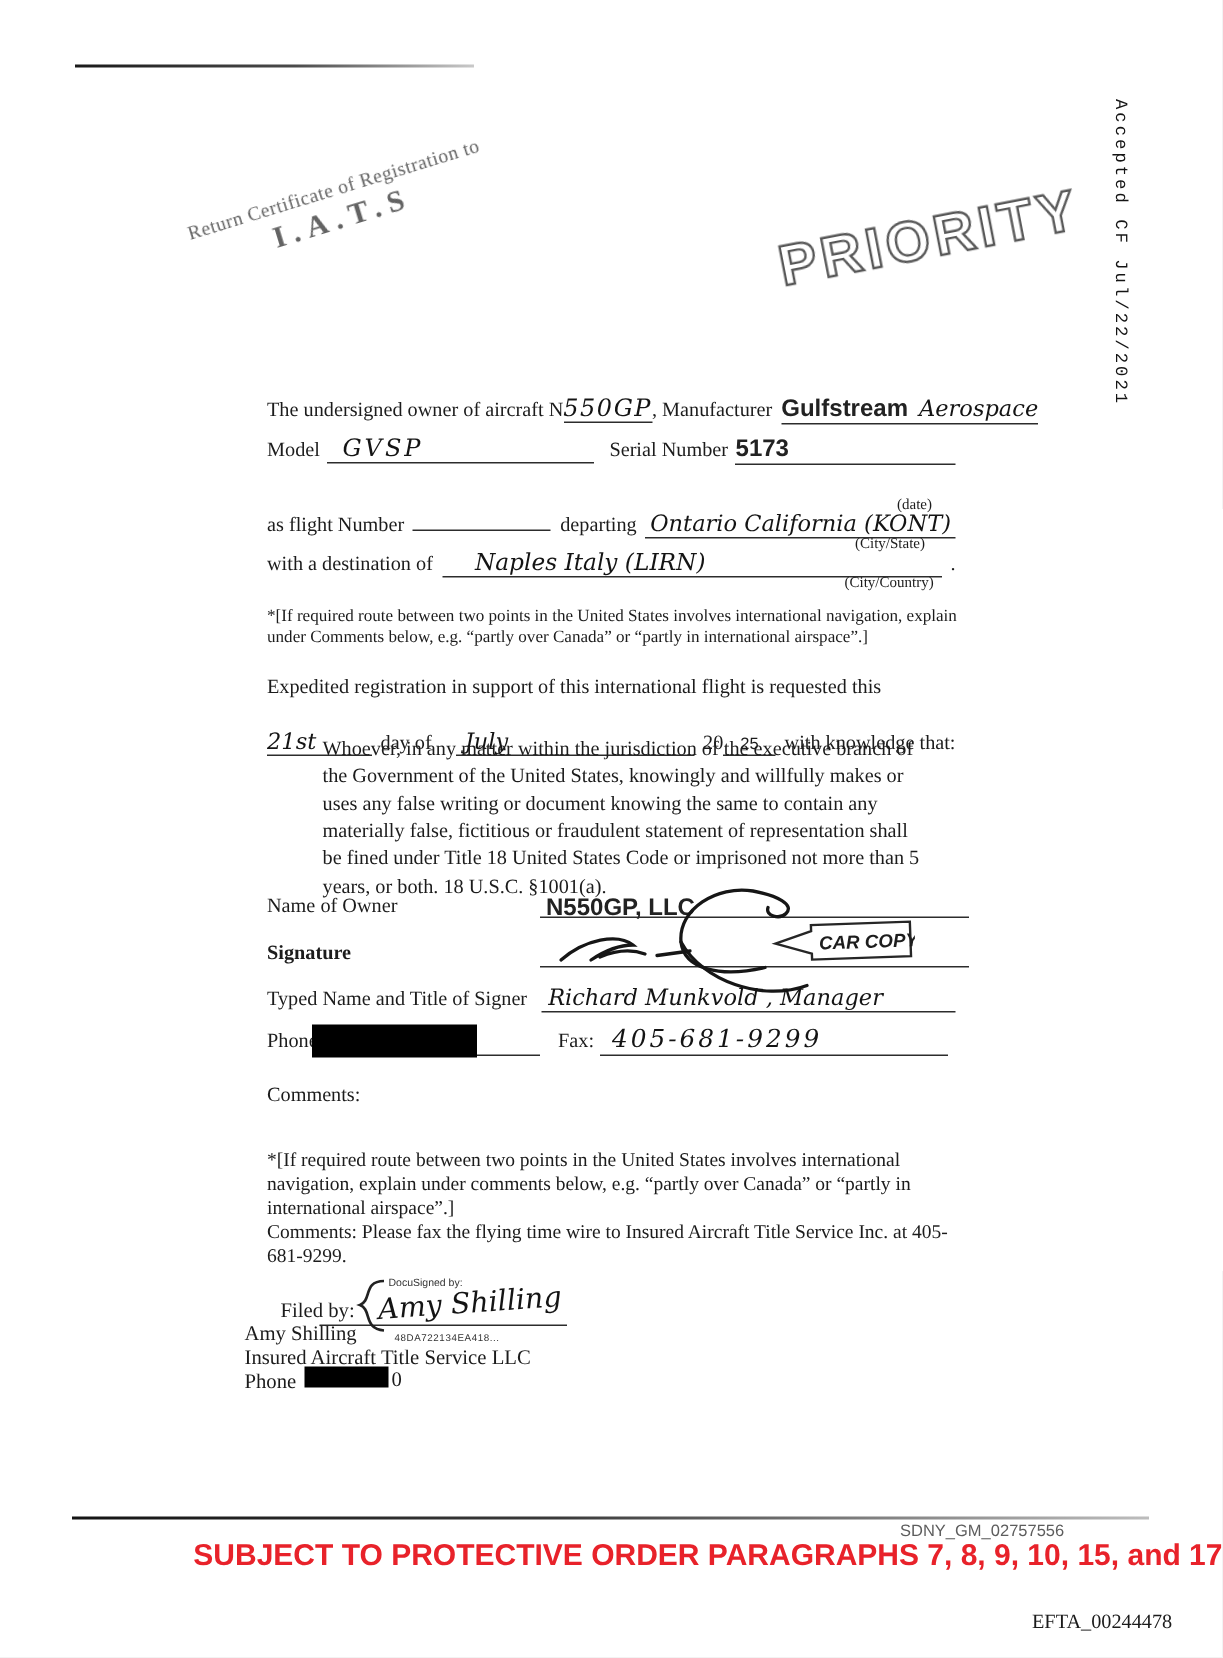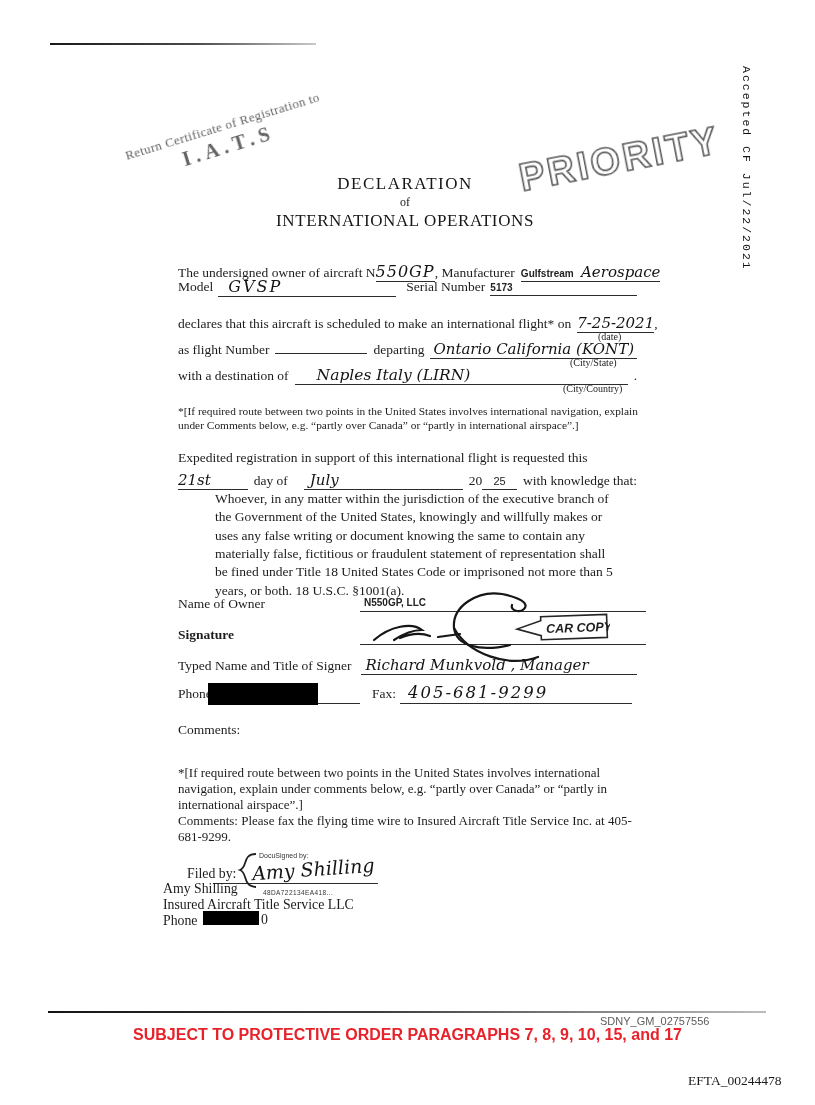--- a/index.html
+++ b/index.html
@@ -25,100 +25,90 @@
             -webkit-text-stroke:1.6px #3c3c3c;opacity:.85;filter:blur(.2px);}
   
   .accepted{left:740px;top:66px;writing-mode:vertical-rl;font-family:"Liberation Mono",monospace;
             font-size:11.5px;letter-spacing:2px;color:#141414;}
   
   .row{position:absolute;left:178px;width:459px;display:flex;align-items:baseline;
        font-size:13.5px;white-space:nowrap;}
   .u{display:inline-block;border-bottom:1.4px solid #2c2c2c;}
   .grow{flex:1 1 auto;}
   .hw{font-family:"DejaVu Serif",serif;font-style:italic;color:#141414;}
-  .typed{font-family:"Liberation Sans",sans-serif;font-size:10px;font-weight:bold;color:#222;}
+  .typed{font-family:"Liberation Sans",sans-serif;font-size:16px;font-weight:bold;color:#222;}
   .caption{position:absolute;font-size:10px;color:#1c1c1c;}
   .foot{line-height:1.25;}
   .bar{background:#000;}
   .lbl{margin-right:5px;}
   .ml{margin-left:6px;}
   
   .bottomline{left:48px;top:1011px;width:718px;height:1.8px;
               background:linear-gradient(to right,#141414 0%,#3a3a3a 45%,#bdbdbd 100%);}
   .bates1{left:600px;top:1015px;font-family:"Liberation Sans",sans-serif;font-size:11px;color:#5d5d5d;}
-  .redline{left:0;top:1026px;width:815px;text-align:center;font-family:"Liberation Sans",sans-serif;
-           font-weight:bold;font-size:16px;}
+  .redline{left:0;top:1026px;width:815px;text-align:right;font-family:"Liberation Sans",sans-serif;
+           font-weight:bold;font-size:20px;}
   .bates2{left:688px;top:1073px;font-size:13.5px;color:#1b1b1b;}
   .smallsans{font-family:"Liberation Sans",sans-serif;}
 </style>
 </head>
 <body>
 
 <div class="page">
 
   <div class="abs topline"></div>
 
   <div class="abs iats">
     <div class="iats-l1">Return Certificate of Registration to</div>
     <div class="iats-l2">I.A.T.S</div>
   </div>
 
-  <div class="abs title">
-    <div class="title-l1">DECLARATION</div>
-    <div class="title-l2">of</div>
-    <div class="title-l3">INTERNATIONAL OPERATIONS</div>
-  </div>
 
   <div class="abs priority">PRIORITY</div>
 
   <div class="abs accepted">Accepted CF Jul/22/2021</div>
 
   <div class="row" style="top:262px;">
     <span>The undersigned owner of aircraft N</span>
     <span class="u" style="width:82px;text-align:center;"><span class="hw" style="font-size:16px;letter-spacing:1px;">550GP</span></span>
     <span>, Manufacturer</span>
     <span class="u grow ml">
       <span class="typed">Gulfstream</span>
       <span class="hw" style="font-size:15px;margin-left:4px;">Aerospace</span>
     </span>
   </div>
 
-  <div class="row" style="top:277px;align-items:center;">
+  <div class="row" style="top:289px;">
     <span class="lbl">Model</span>
     <span class="u" style="width:168px;padding-left:10px;"><span class="hw" style="font-size:16px;letter-spacing:2px;">GVSP</span></span>
     <span class="ml lbl" style="margin-left:10px;">Serial Number</span>
     <span class="u grow"><span class="typed">5173</span></span>
   </div>
 
-  <div class="row" style="top:314px;">
-    <span>declares that this aircraft is scheduled to make an international flight* on</span>
-    <span class="u grow ml" style="text-align:center;"><span class="hw" style="font-size:15px;">7-25-2021</span></span>
-    <span>,</span>
-  </div>
   <div class="caption" style="left:598px;top:331px;">(date)</div>
 
   <div class="row" style="top:340px;">
     <span>as flight Number</span>
     <span class="u ml" style="width:92px;"></span>
     <span class="ml">departing</span>
     <span class="u grow ml" style="text-align:center;"><span class="hw" style="font-size:15px;">Ontario California (KONT)</span></span>
   </div>
   <div class="caption" style="left:570px;top:357px;">(City/State)</div>
 
   <div class="row" style="top:366px;">
     <span>with a destination of</span>
     <span class="u grow ml" style="padding-left:22px;"><span class="hw" style="font-size:15.5px;">Naples Italy (LIRN)</span></span>
     <span class="ml">.</span>
   </div>
   <div class="caption" style="left:563px;top:383px;">(City/Country)</div>
 
   <div class="abs foot" style="left:178px;top:404px;width:462px;font-size:11.4px;">*[If required route between two points in the United States involves international navigation, explain under Comments below, e.g. “partly over Canada” or “partly in international airspace”.]</div>
 
   <div class="abs" style="left:178px;top:450px;font-size:13.5px;">Expedited registration in support of this international flight is requested this</div>
-  <div class="row" style="top:471px;">
+  <div class="row" style="top:485px;">
     <span class="u" style="width:72px;"><span class="hw" style="font-size:15px;">21st</span></span>
     <span class="ml">day of</span>
     <span class="u ml" style="width:158px;padding-left:6px;margin-left:16px;"><span class="hw" style="font-size:15px;">July</span></span>
     <span class="ml">20</span>
     <span class="u" style="width:36px;text-align:center;"><span class="smallsans" style="font-size:11px;">25</span></span>
     <span class="ml">with knowledge that:</span>
   </div>
 
   <div class="abs" style="left:215px;top:490px;width:404px;font-size:13.5px;line-height:1.36;">Whoever, in any matter within the jurisdiction of the executive branch of the Government of the United States, knowingly and willfully makes or uses any false writing or document knowing the same to contain any materially false, fictitious or fraudulent statement of representation shall be fined under Title 18 United States Code or imprisoned not more than 5 years, or both.  18 U.S.C. §1001(a).</div>
 

